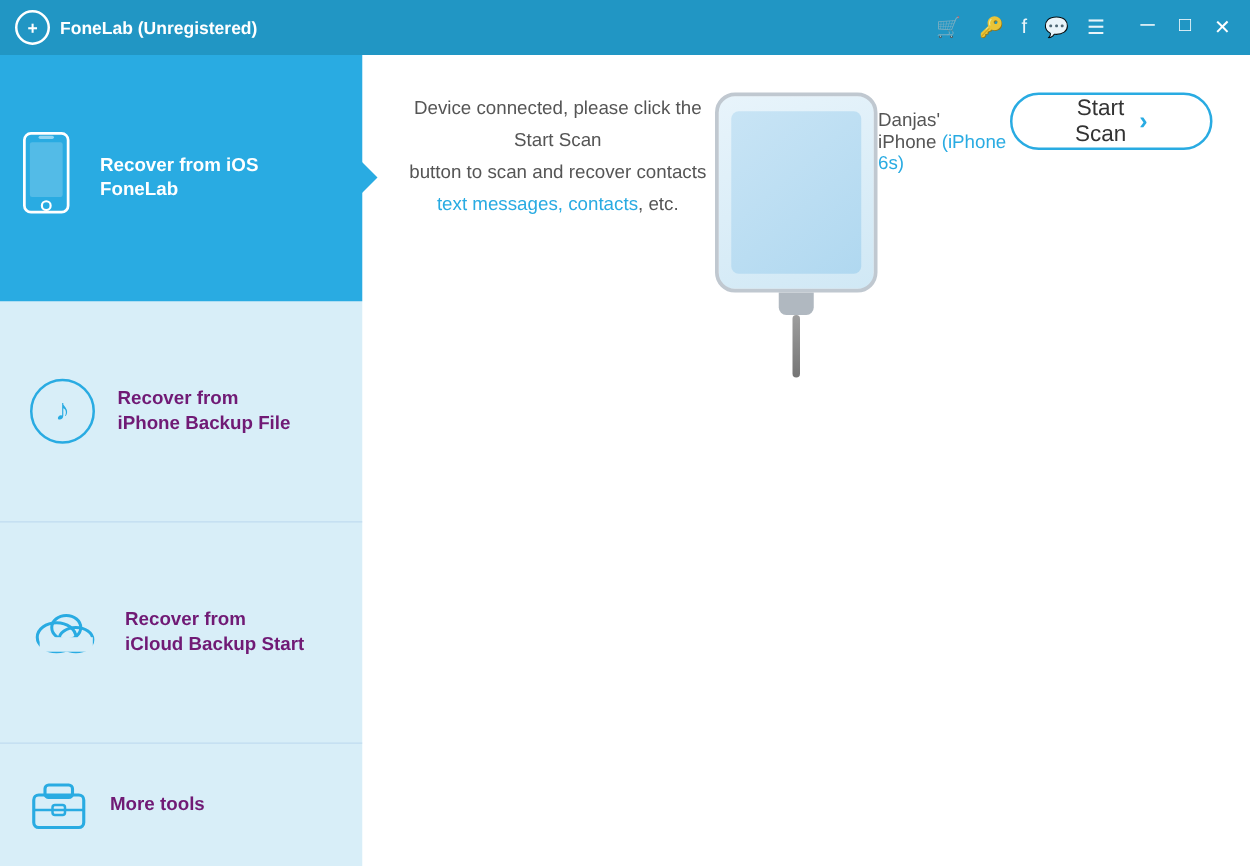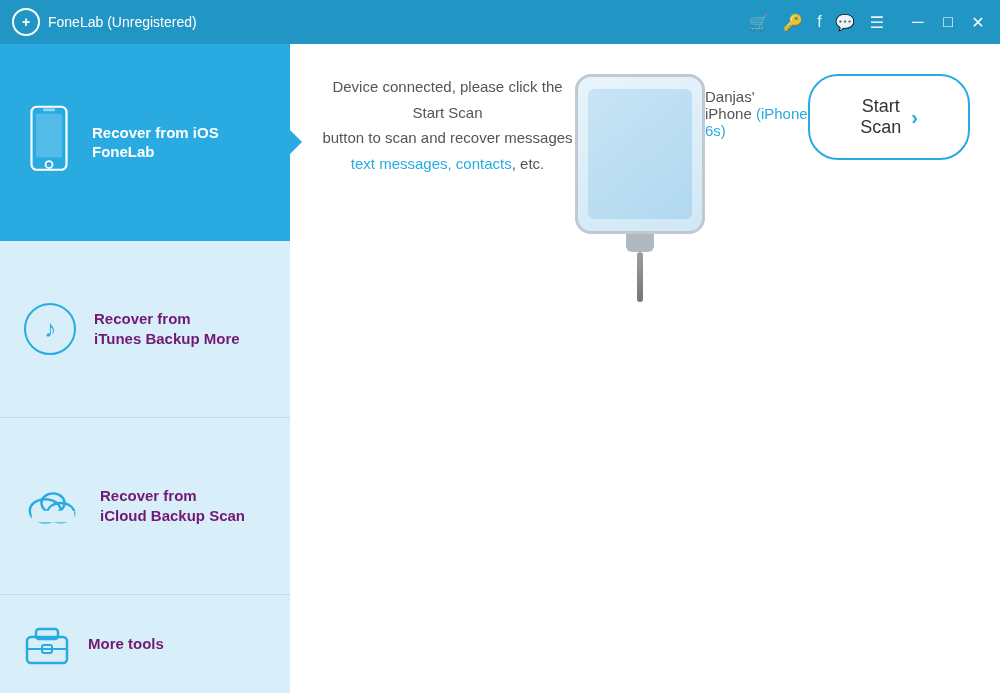--- a/index.html
+++ b/index.html
@@ -20,21 +20,21 @@
       align-items: center;
       gap: 8px;
     }
     .title-bar-logo {
       width: 28px;
       height: 28px;
     }
     .title-bar-title {
       color: #fff;
       font-size: 14px;
-      font-weight: 400;
+      font-weight: 700;
     }
     .title-bar-right {
       display: flex;
       align-items: center;
       gap: 14px;
     }
     .title-bar-icon {
       color: #fff;
       font-size: 16px;
       cursor: pointer;
@@ -71,20 +71,21 @@
     .sidebar-item {
       display: flex;
       align-items: center;
       padding: 0 24px;
       gap: 18px;
       cursor: pointer;
       position: relative;
     }
     .sidebar-item.active {
       background: #29ABE2;
+      padding-left: 12px;
     }
     .sidebar-item.active::after {
       content: '';
       position: absolute;
       right: -12px;
       top: 50%;
       transform: translateY(-50%);
       width: 0;
       height: 0;
       border-top: 14px solid transparent;
@@ -228,21 +229,21 @@
     .device-model {
       color: #29ABE2;
       font-weight: 500;
     }
 
     
     .start-scan-btn {
       border: 2px solid #29ABE2;
       border-radius: 30px;
       background: #fff;
-      padding: 20px 50px;
+      padding: 0 50px;
       display: flex;
       align-items: center;
       gap: 10px;
       cursor: pointer;
       transition: background 0.2s;
     }
     .start-scan-label {
       font-size: 18px;
       color: #333;
       font-weight: 400;
@@ -298,36 +299,36 @@
     </div>
 
     <div class="sidebar-item sidebar-item-itunes">
       <div class="sidebar-icon-wrapper">
         <div class="music-icon-circle">
           <span class="music-note">♪</span>
         </div>
       </div>
       <div class="sidebar-label">
         <span>Recover from</span><br>
-        <span>iTunes Backup More</span>
+        <span>iPhone Backup File</span>
       </div>
     </div>
 
     <div class="sidebar-item sidebar-item-icloud">
       <div class="sidebar-icon-wrapper">
         <svg class="cloud-icon" viewBox="0 0 60 42">
           <ellipse cx="22" cy="28" rx="16" ry="12" fill="none" stroke="#29ABE2" stroke-width="2.5"></ellipse>
           <ellipse cx="38" cy="30" rx="14" ry="10" fill="none" stroke="#29ABE2" stroke-width="2.5"></ellipse>
           <ellipse cx="30" cy="20" rx="12" ry="10" fill="none" stroke="#29ABE2" stroke-width="2.5"></ellipse>
           <rect x="8" y="28" width="44" height="12" fill="#D8EEF8"></rect>
         </svg>
       </div>
       <div class="sidebar-label">
         <span>Recover from</span><br>
-        <span>iCloud Backup Scan</span>
+        <span>iCloud Backup Start</span>
       </div>
     </div>
 
     <div class="sidebar-item sidebar-item-tools">
       <div class="sidebar-icon-wrapper">
         <svg class="tools-icon" viewBox="0 0 46 46">
           <rect x="3" y="18" width="40" height="26" rx="4" fill="none" stroke="#29ABE2" stroke-width="2.5"></rect>
           <rect x="12" y="10" width="22" height="10" rx="3" fill="none" stroke="#29ABE2" stroke-width="2.5"></rect>
           <line x1="3" y1="30" x2="43" y2="30" stroke="#29ABE2" stroke-width="2"></line>
           <rect x="18" y="26" width="10" height="8" rx="2" fill="none" stroke="#29ABE2" stroke-width="2"></rect>
@@ -337,21 +338,21 @@
         <span>More tools</span>
       </div>
     </div>
 
   </div>
 
   <div class="content">
 
     <div class="content-description">
       <span>Device connected, please click the Start Scan</span><br>
-      <span>button to scan and recover messages </span><span class="highlight">text messages, contacts</span><span>, etc.</span>
+      <span>button to scan and recover contacts </span><span class="highlight">text messages, contacts</span><span>, etc.</span>
     </div>
 
     <div class="iphone-illustration">
       <div class="iphone-body">
         <div class="iphone-screen"></div>
       </div>
       <div class="iphone-connector-top"></div>
       <div class="iphone-cable"></div>
     </div>
 

